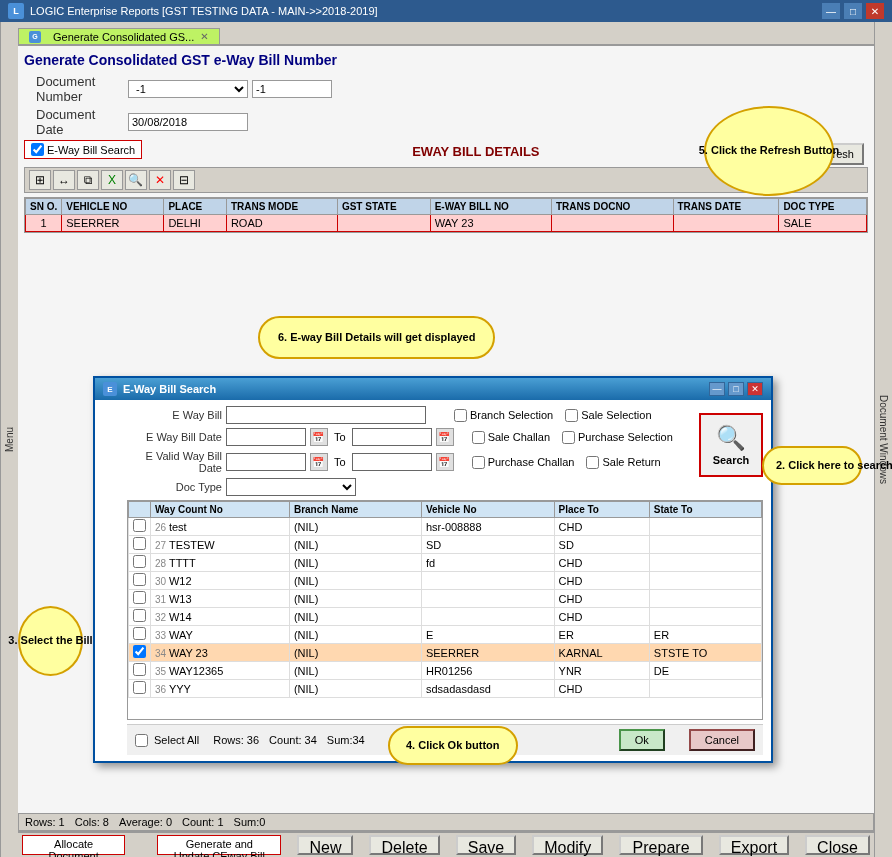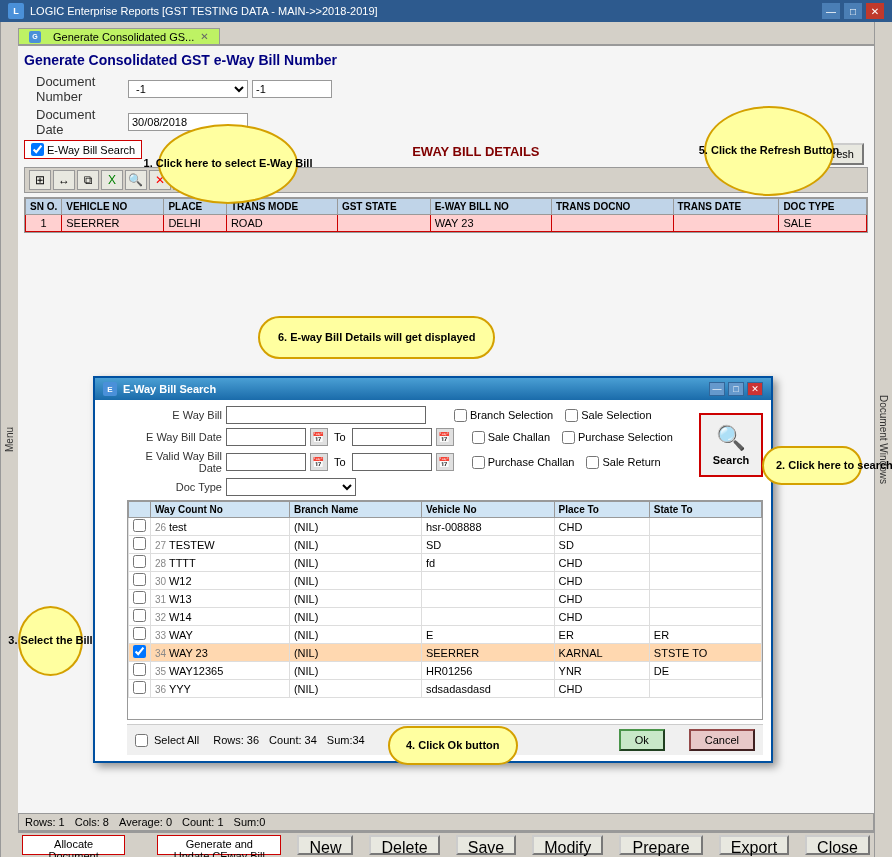--- a/index.html
+++ b/index.html
@@ -202,23 +202,20 @@
             <td></td>
             <td>WAY 23</td>
             <td></td>
             <td></td>
             <td>SALE</td>
           </tr>
         </tbody>
       </table>
     </div>
 
-    <div style="position:absolute; top:78px; left:140px; z-index:150;">
-      <div class="bubble" style="border-radius:50%; padding:14px 16px; font-size:11px; width:140px; height:80px; display:flex; align-items:center; justify-content:center; text-align:center;">1. Click here to select E-Way Bill</div>
-    </div>
 
     <div style="position:absolute; top:60px; right:40px; z-index:150;">
       <div class="bubble" style="border-radius:50%; padding:14px; font-size:11px; width:130px; height:90px; display:flex; align-items:center; justify-content:center; text-align:center;">5. Click the Refresh Button</div>
     </div>
 
     <div style="position:absolute; top:270px; left:240px; z-index:150;">
       <div class="bubble" style="border-radius:30px; padding:12px 18px; font-size:11px; text-align:center;">6. E-way Bill Details will get displayed</div>
     </div>
 
     <div style="position:absolute; top:560px; left:0px; z-index:300;">

